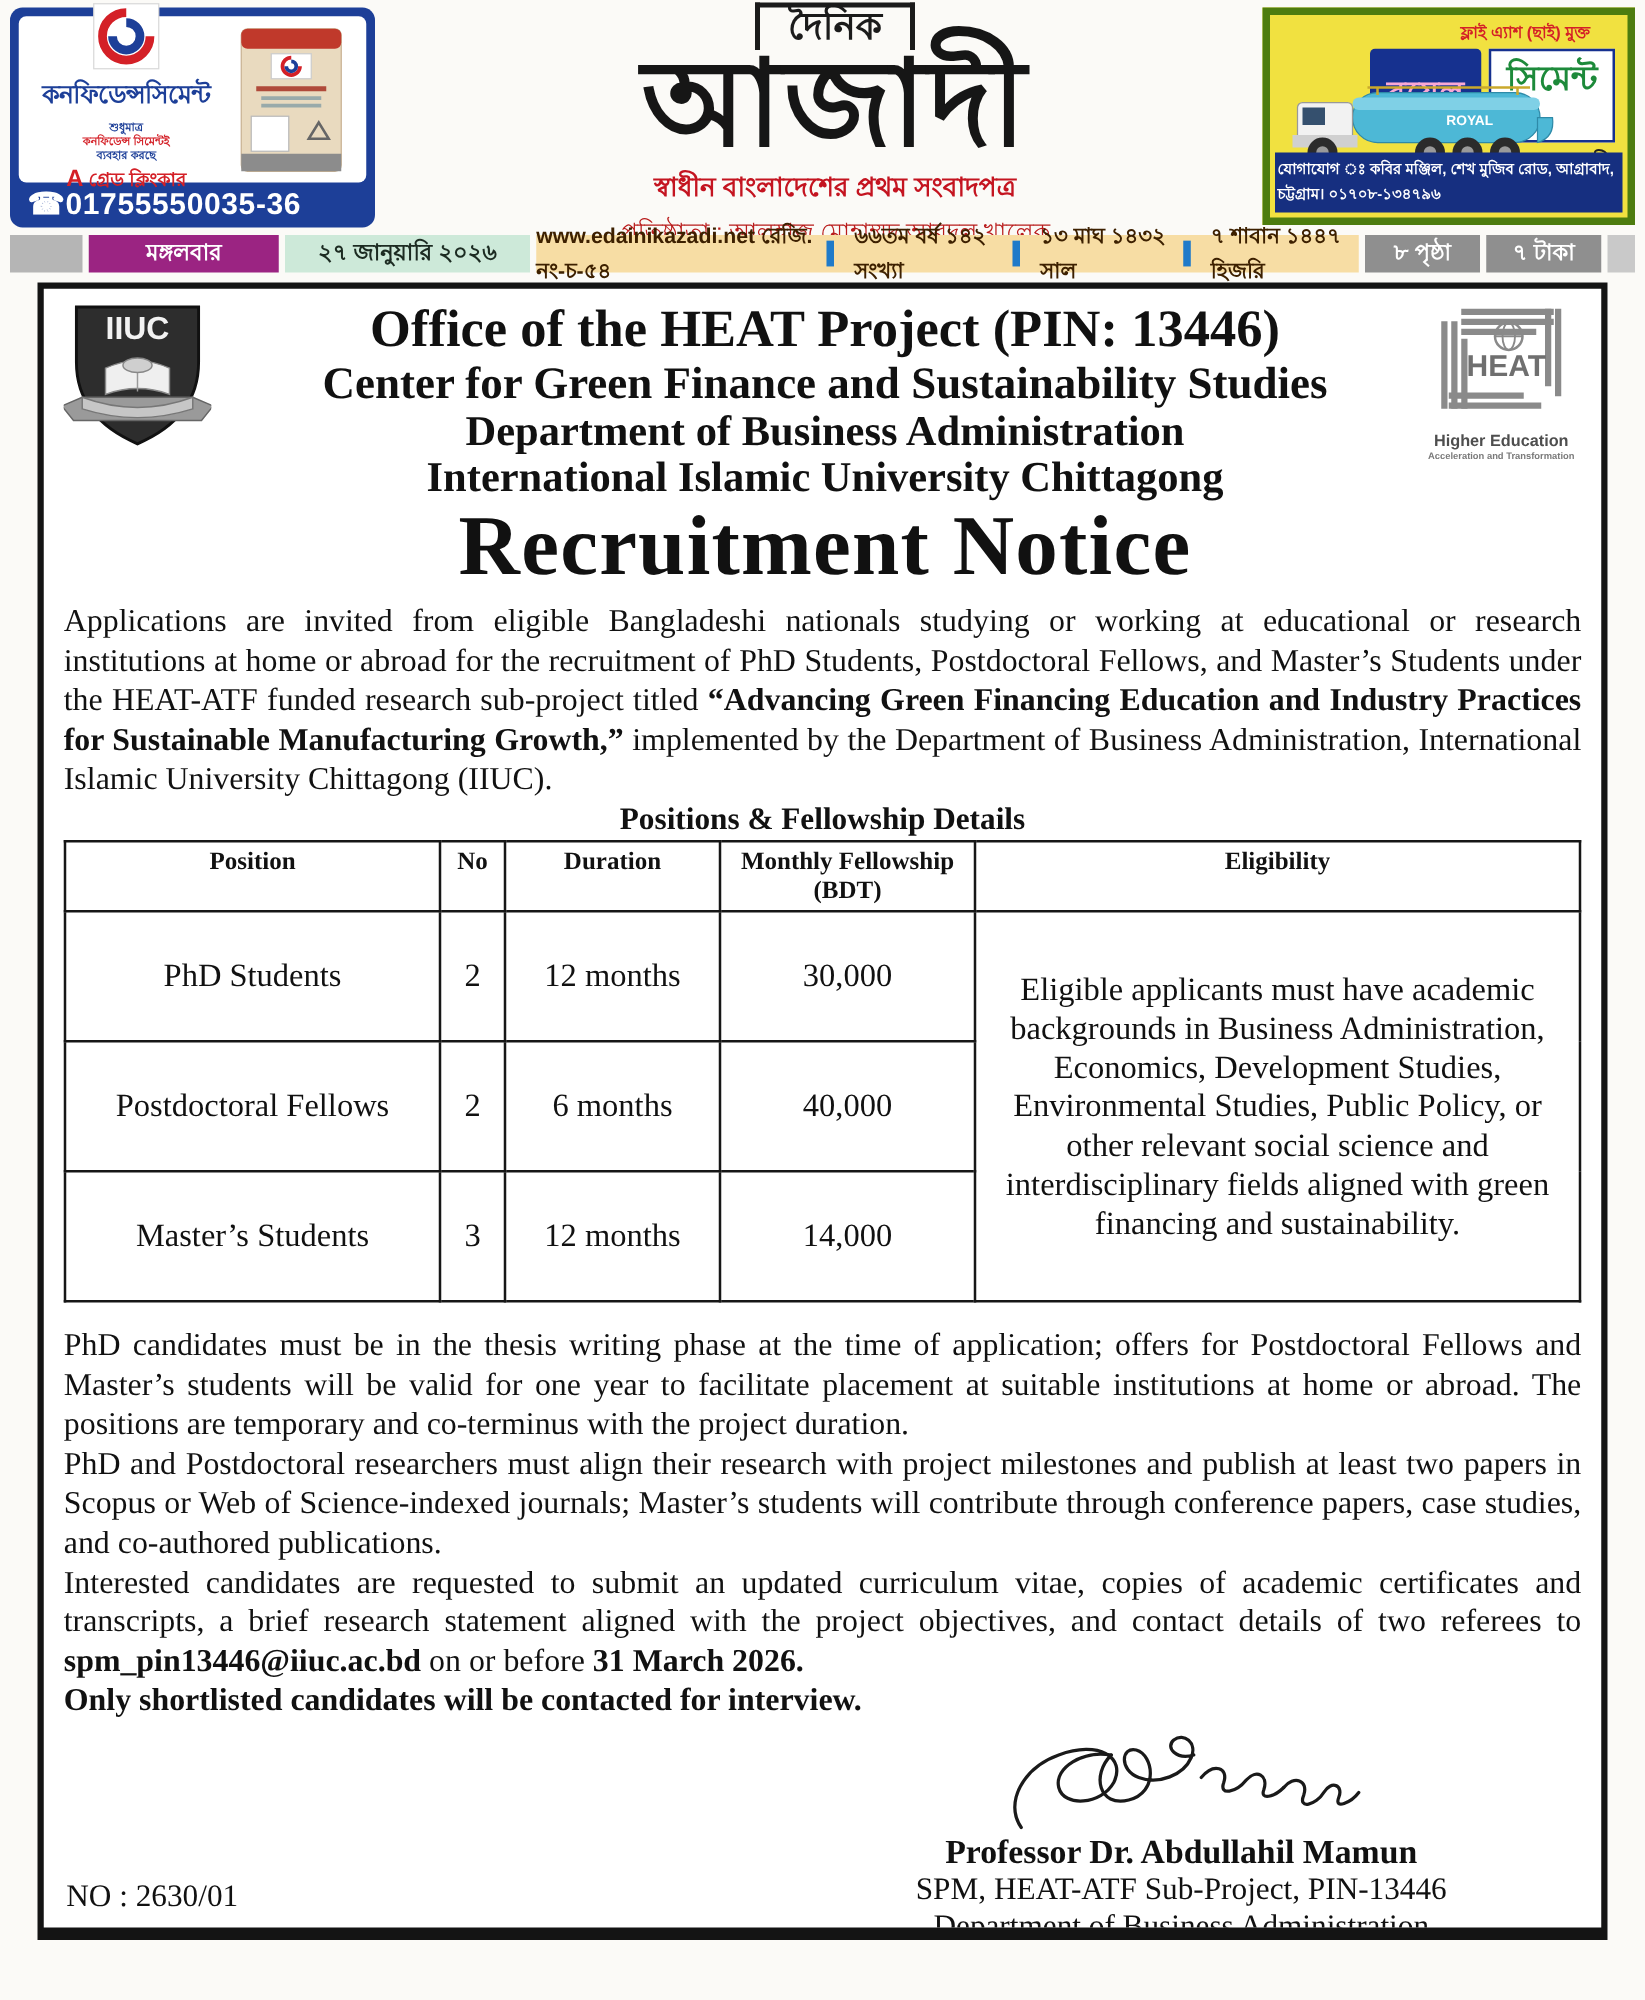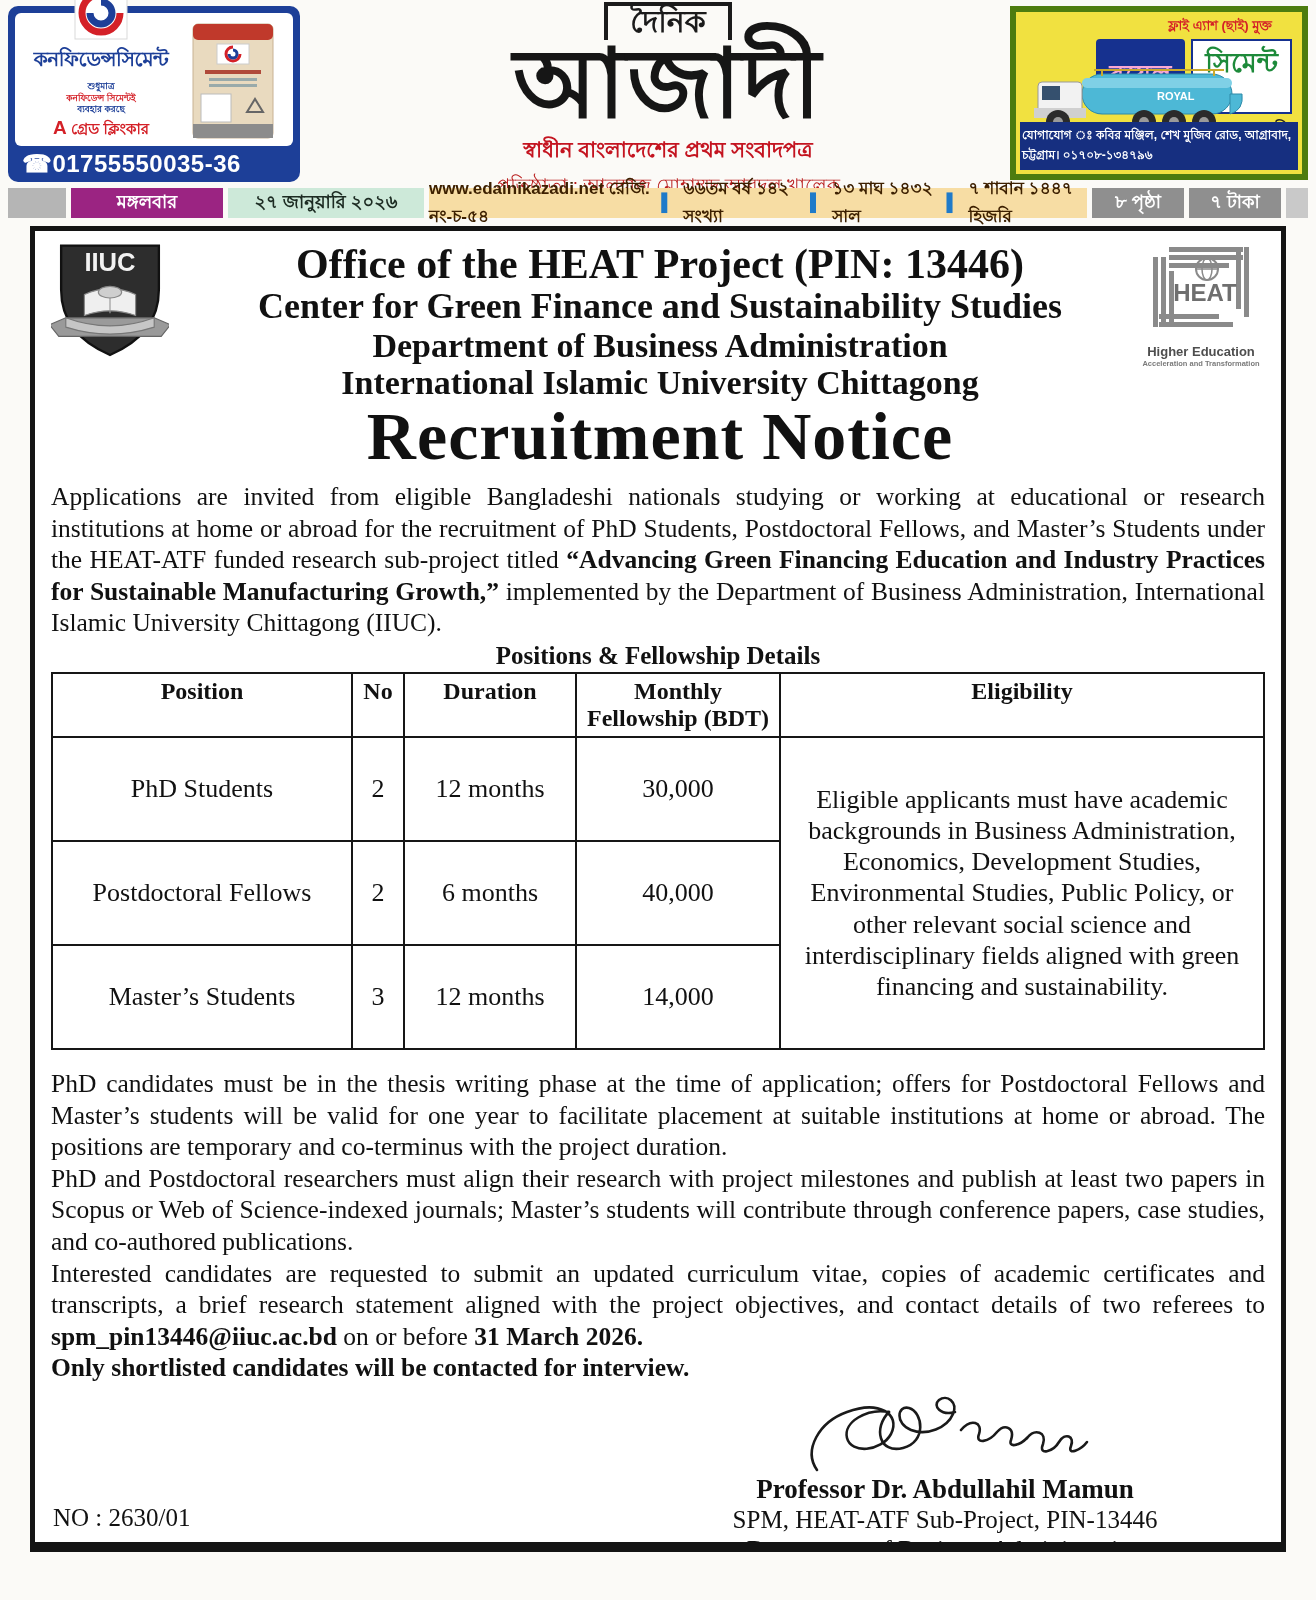--- a/index.html
+++ b/index.html
@@ -3,21 +3,21 @@
 <meta charset="utf-8">
 <style>
   * { margin:0; padding:0; box-sizing:border-box; }
   body { background:#e8e7e3; font-family:"Liberation Sans", sans-serif; }
   .page { position:relative; width:1316px; height:1600px; background:#fbfaf7; margin:0 auto; overflow:hidden; }
 
   
   .left-ad { position:absolute; left:8px; top:6px; width:292px; height:176px;
     background:#1d3f98; border-radius:10px; padding:7px 7px 36px 7px; }
   .left-ad .inner { position:relative; width:100%; height:100%; background:#fff; border-radius:6px;
-    display:flex; align-items:flex-end; padding:4px 6px; }
+    display:flex; align-items:center; padding:4px 6px; }
   .la-col { width:160px; text-align:center; }
   .la-brand { font-size:20px; font-weight:bold; color:#1d3f98; letter-spacing:-0.5px; margin-top:4px; }
   .la-tag { font-size:9px; font-weight:bold; color:#1d3f98; line-height:1.25; margin-top:4px; }
   .la-grade { font-size:15px; font-weight:bold; margin-top:2px; }
   .la-grade .a { color:#d42027; font-size:19px; }
   .la-grade .rest { color:#d42027; }
   .la-phone { position:absolute; left:14px; bottom:4px; color:#fff; font-size:24px; font-weight:bold; letter-spacing:0.5px; }
   .bag { margin-left:6px; }
 
   .masthead { position:absolute; left:408px; top:2px; width:520px; text-align:center; }
@@ -61,21 +61,21 @@
   .n-h2 { font-size:36px; font-weight:bold; }
   .n-h3 { font-size:34px; font-weight:bold; }
   .n-h4 { font-size:34px; font-weight:bold; }
   .n-title { font-size:68px; font-weight:bold; line-height:1.02; letter-spacing:1px; }
 
   .n-intro { margin-top:10px; font-size:25.5px; line-height:1.24; text-align:justify; }
   .n-caption { text-align:center; font-size:25px; font-weight:bold; margin:3px 0 2px; }
 
   table.positions { width:100%; border-collapse:collapse; }
   table.positions th, table.positions td { border:2.5px solid #161616; }
-  table.positions th { font-size:24px; font-weight:bold; padding:4px 4px; text-align:center; vertical-align:top; }
+  table.positions th { font-size:20px; font-weight:bold; padding:4px 4px; text-align:center; vertical-align:top; }
   table.positions td { font-size:26px; text-align:center; vertical-align:middle; }
   td.elig { text-align:left; vertical-align:top; font-size:24.5px; line-height:1.2; padding:4px 8px; }
   .row-h { height:104px; }
   .col-pos { width:300px; } .col-no { width:52px; } .col-dur { width:172px; } .col-fel { width:204px; }
 
   .n-paras { margin-top:18px; font-size:25.5px; line-height:1.24; text-align:justify; }
   .n-paras p { margin:0; }
   .bold { font-weight:bold; }
 
   .sig-block { width:580px; margin:4px 30px 0 auto; text-align:center; }

